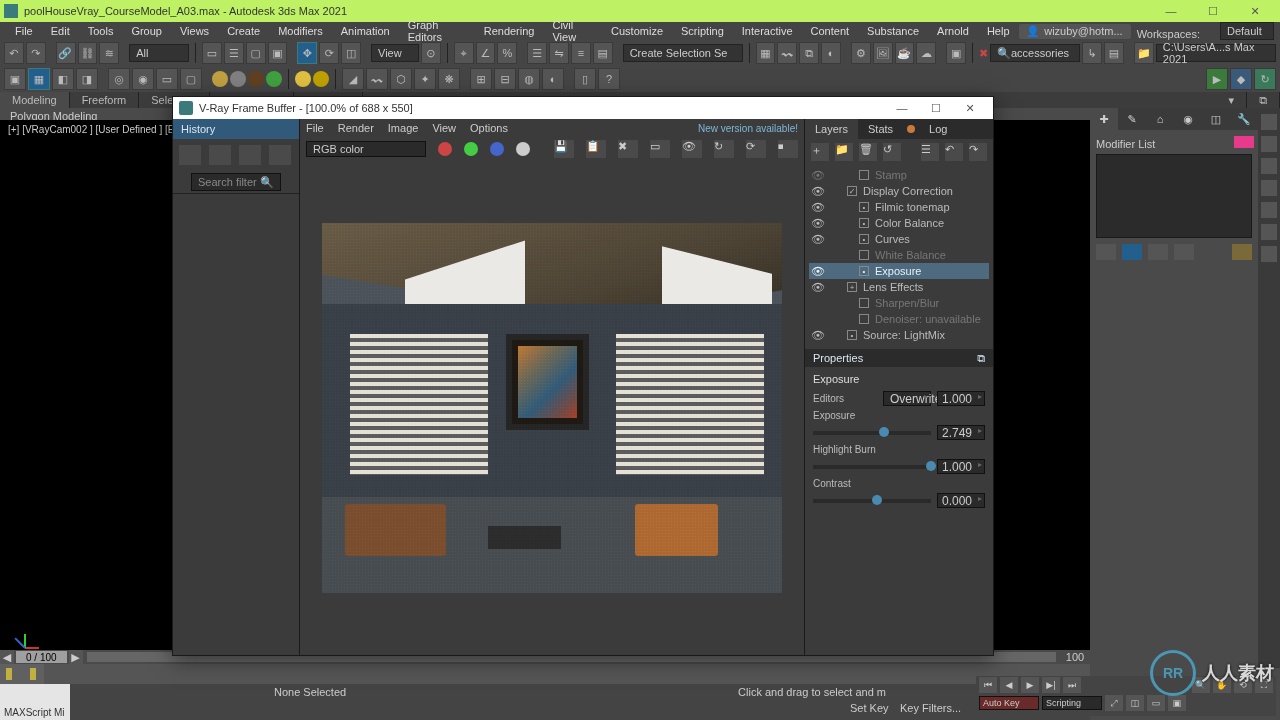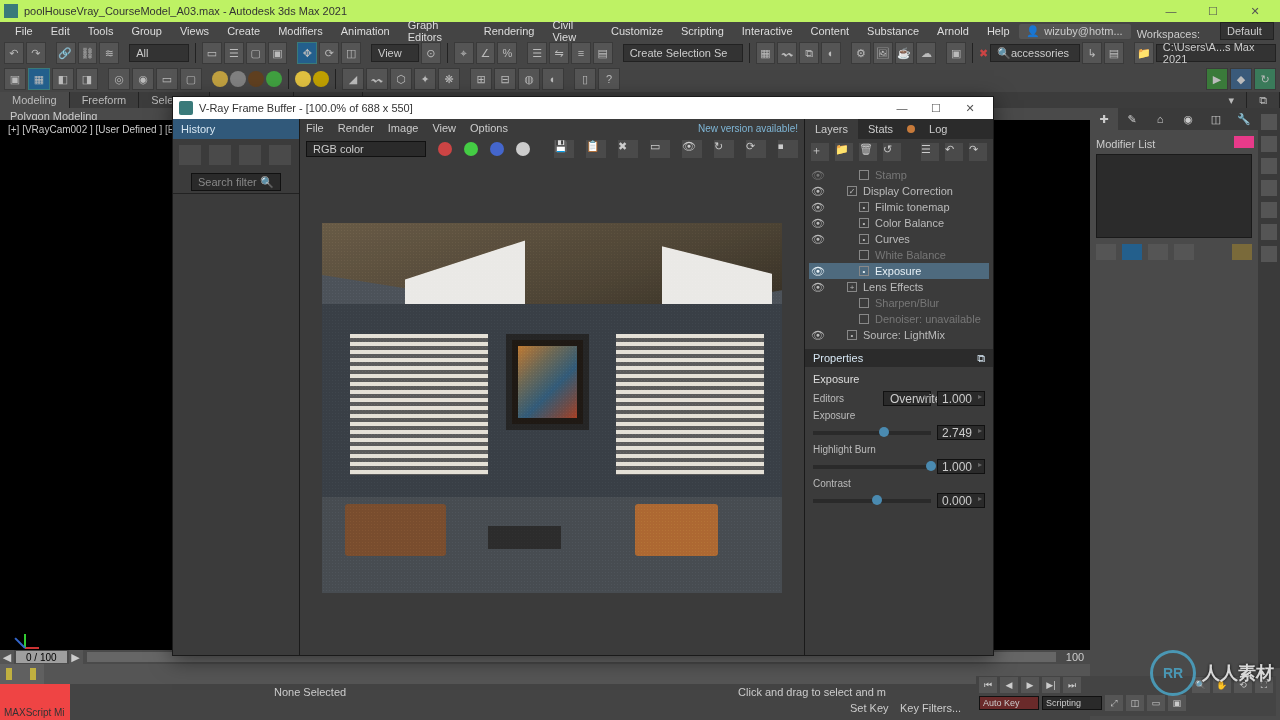--- a/index.html
+++ b/index.html
@@ -47,21 +47,21 @@
 .timearea { position:absolute; left:0; top:650px; width:1090px; }
 .timeslider { height:14px; background:#4a4a4a; display:flex; align-items:center; }
 .timeslider .nav{ width:14px; height:14px; background:#555; display:flex; align-items:center; justify-content:center;}
 .timeslider .chip{ background:#9f9f9f; color:#000; padding:0 10px; height:12px; display:flex; align-items:center; margin:0 2px; font-size:10px;}
 .timeslider .track{ flex:1; height:10px; background:#666; margin:0 4px; position:relative;}
 .trackbar { height:20px; background:#4a4a4a; display:flex; }
 .trackbar .keys{ width:44px; background:#606060; position:relative;}
 .trackbar .keys .k{ position:absolute; top:4px; width:6px; height:12px; background:#c0b040;}
 .trackbar .rest{ flex:1; background:#555;}
 .status { height:36px; background:#444; display:flex; }
-.status .mx { width:70px; background:#ef4444; color:#333; padding:2px 4px; font-size:10px; display:flex; align-items:flex-end; }
+.status .mx { width:70px; background:#e5e5e5; color:#333; padding:2px 4px; font-size:10px; display:flex; align-items:flex-end; }
 .status .sel { flex:1; padding:2px 8px; display:flex; flex-direction:row; justify-content:space-around; color:#ccc; }
 
 
 .cmdpanel { position:absolute; right:22px; top:108px; width:168px; height:250px; background:#4a4a4a; }
 .cmdpanel .tabs { height:22px; display:flex; background:#3a3a3a; }
 .cmdpanel .tabs .ct{ flex:1; display:flex; align-items:center; justify-content:center; }
 .cmdpanel .tabs .ct.active{ background:#4a4a4a;}
 .cmdpanel .colorswatch{ position:absolute; right:4px; top:28px; width:20px; height:12px; background:#e83a8a;}
 .cmdpanel .mlabel{ padding:8px 6px 2px; color:#ccc; }
 .cmdpanel .mlist{ margin:2px 6px; height:84px; background:#2b2b2b; border:1px solid #1a1a1a;}

